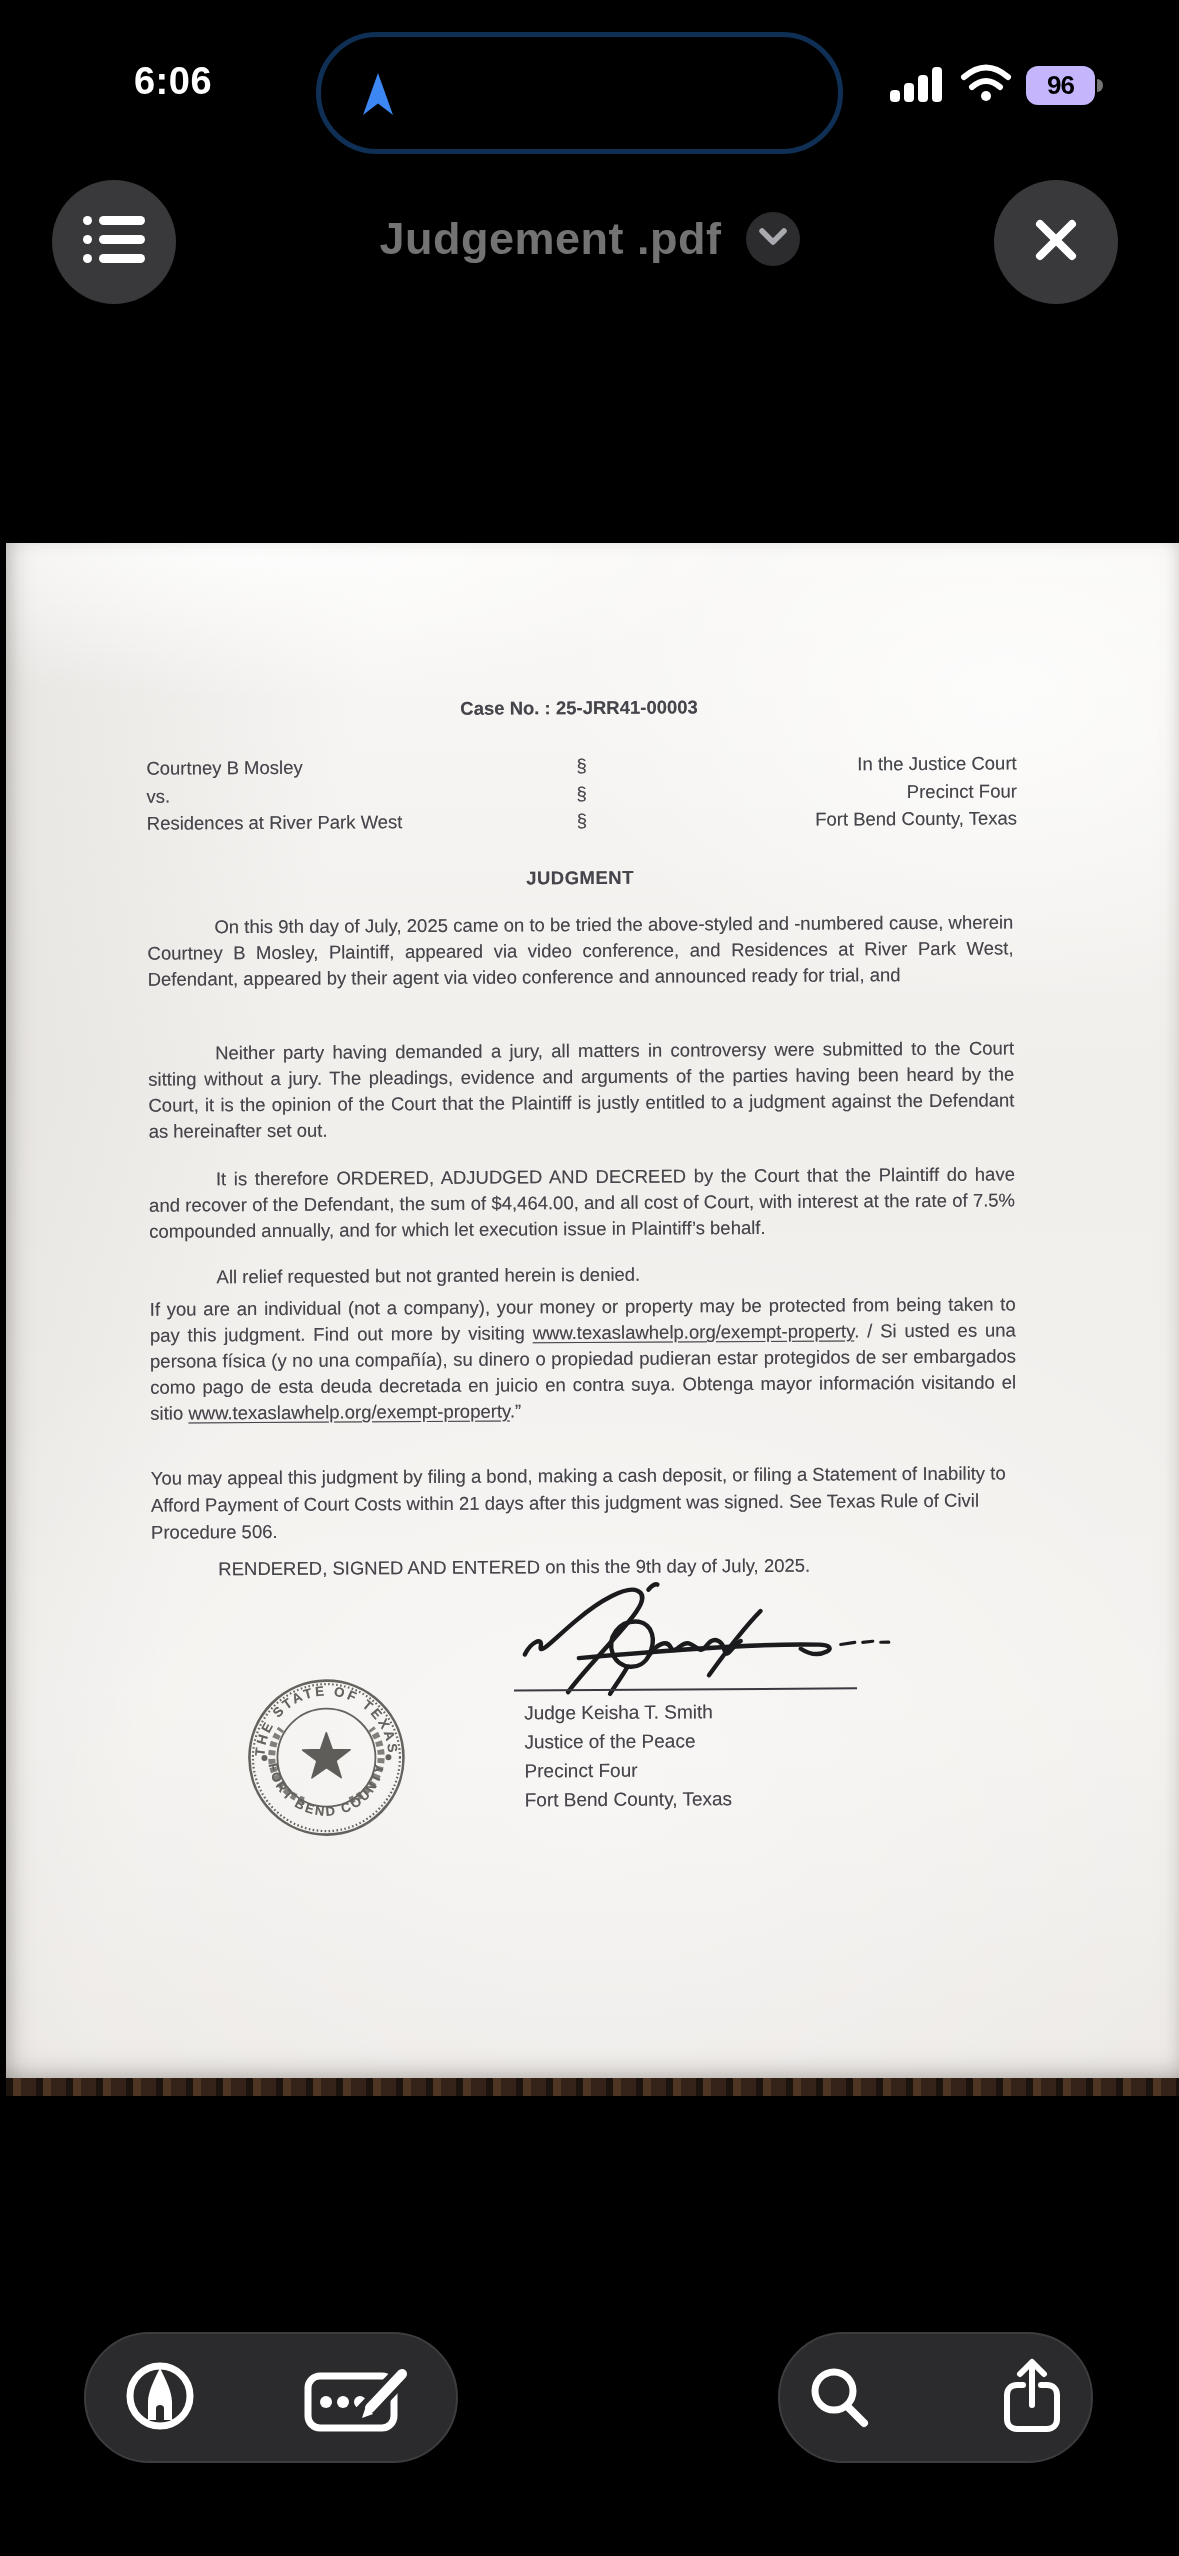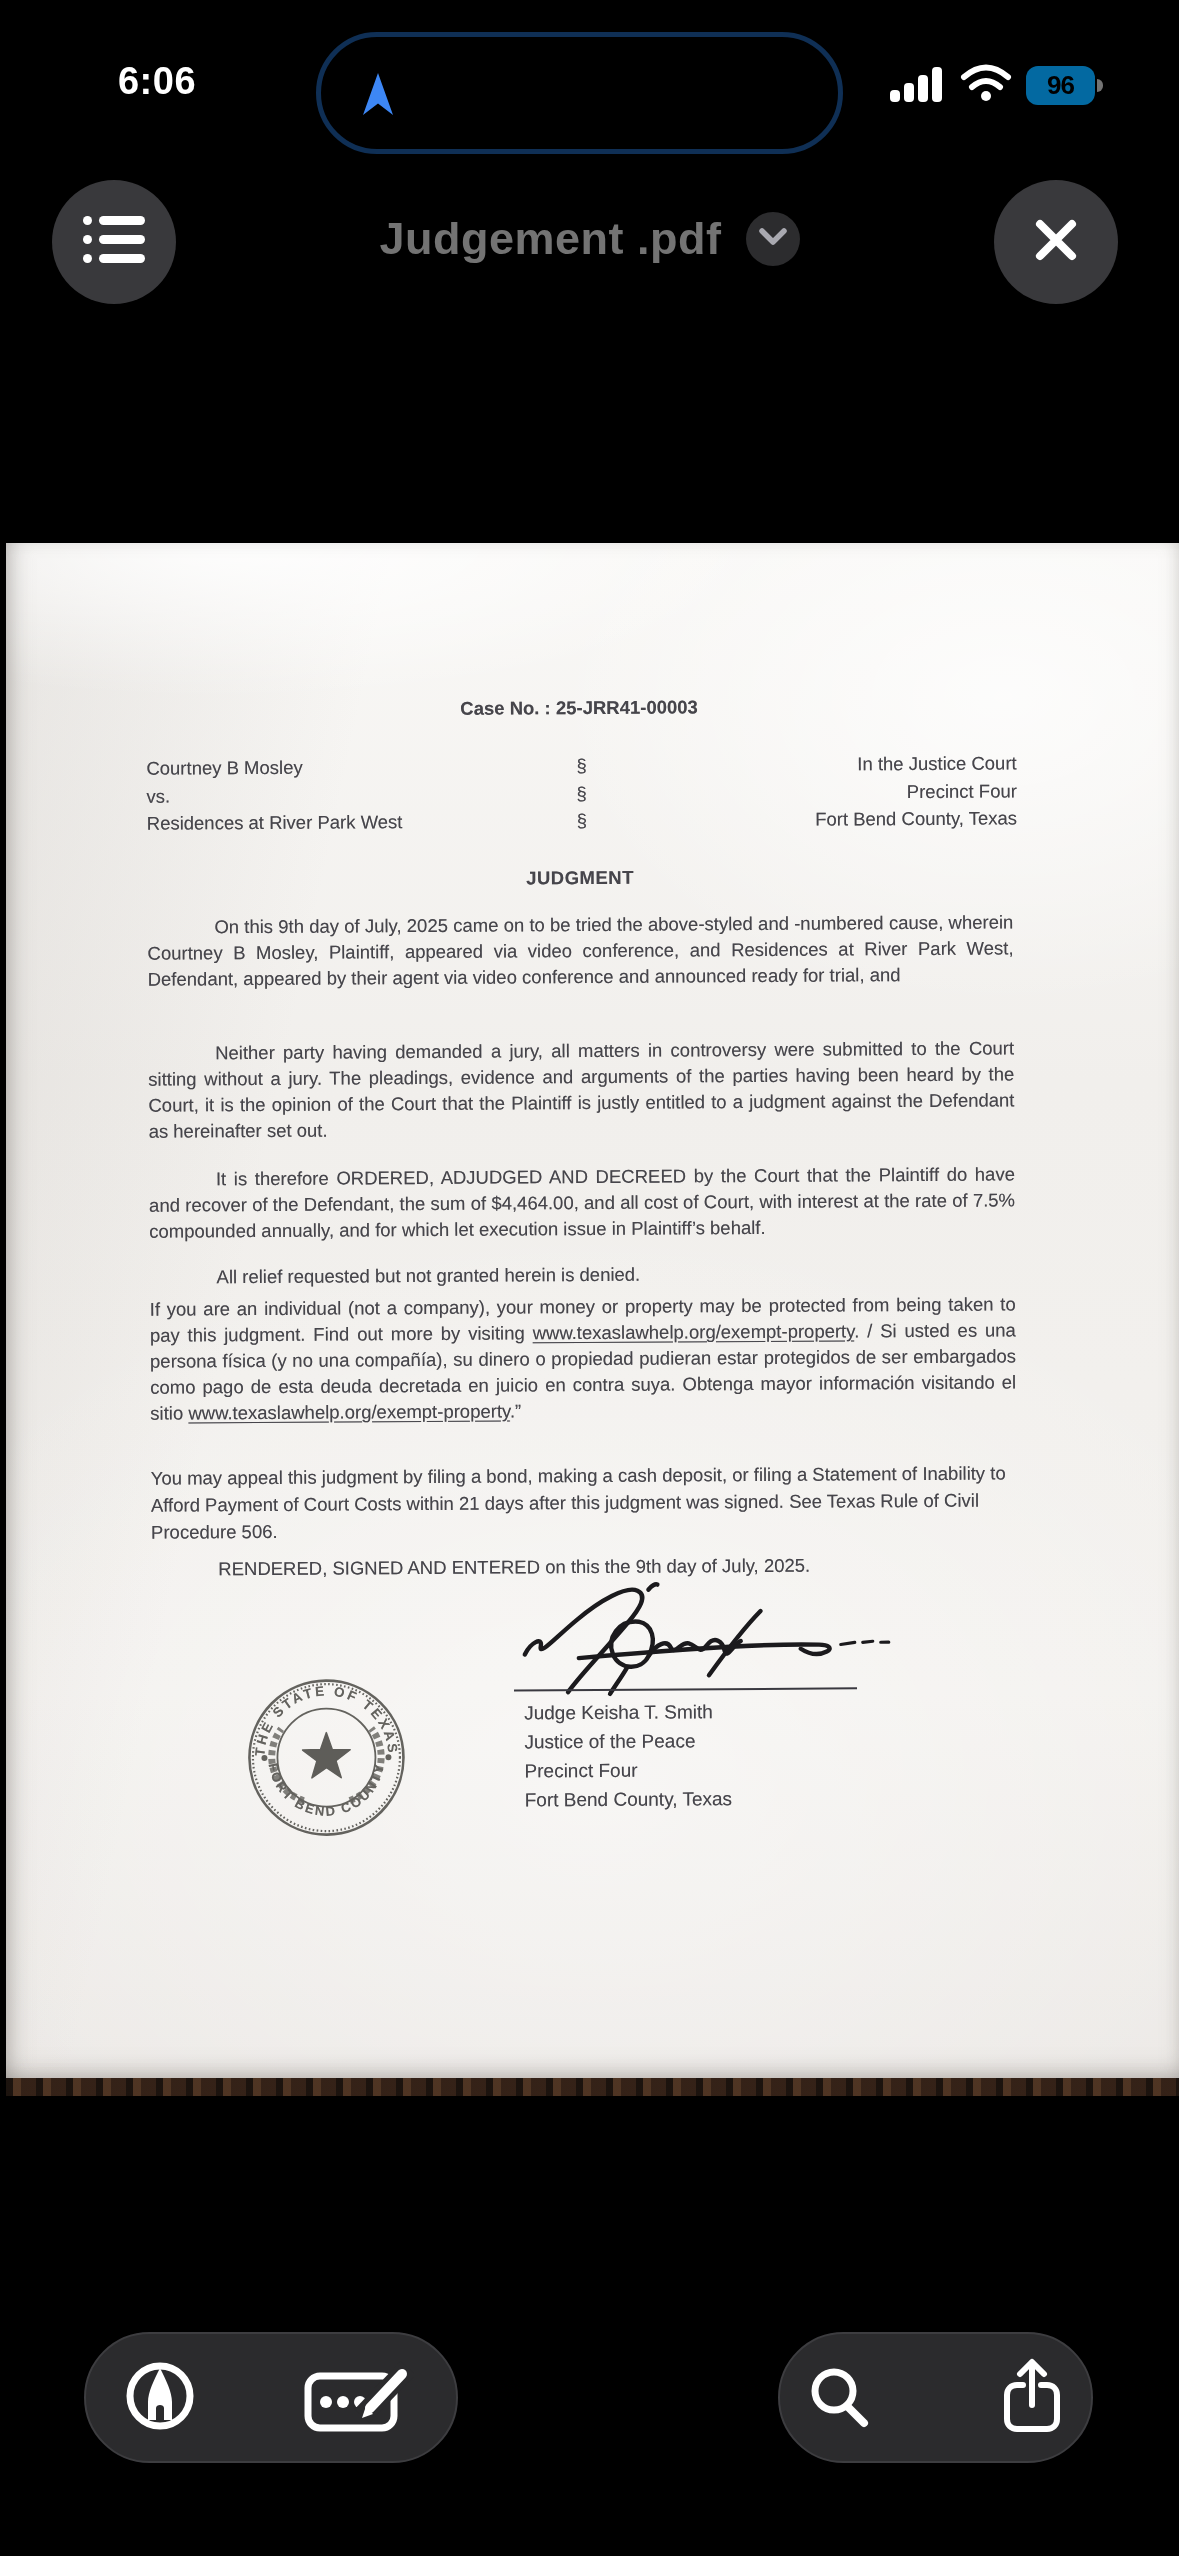--- a/index.html
+++ b/index.html
@@ -3,27 +3,27 @@
 <meta charset="utf-8">
 <style>
   * { margin:0; padding:0; box-sizing:border-box; }
   html,body { background:#000; }
   .screen {
     position:relative; width:1179px; height:2556px; background:#000;
     overflow:hidden; font-family:"Liberation Sans","DejaVu Sans",sans-serif;
   }
 
   
-  .time { position:absolute; left:87px; top:60px; width:140px; text-align:center;
+  .time { position:absolute; left:103px; top:60px; width:140px; text-align:center;
           color:#fff; font-size:38px; font-weight:bold; letter-spacing:.5px; }
   .island { position:absolute; left:316px; top:32px; width:527px; height:122px;
             border-radius:61px; background:#000; border:5px solid #0f2f55; }
   .island .nav-arrow { position:absolute; left:34px; top:33px; }
   .sbar-right { position:absolute; right:84px; top:64px; display:flex; align-items:center; gap:14px; }
-  .battery { position:relative; width:69px; height:39px; background:#0369a1; border-radius:12px;
+  .battery { position:relative; width:69px; height:39px; background:#c4b5fd; border-radius:12px;
              display:flex; align-items:center; justify-content:center; }
   .battery .pct { color:#000; font-size:26px; font-weight:bold; letter-spacing:-1px; }
   .battery .nub { position:absolute; right:-8px; top:13px; width:6px; height:13px;
                   background:rgba(255,255,255,.45); border-radius:0 6px 6px 0; }
 
   
   .hdr-btn { position:absolute; top:180px; width:124px; height:124px; border-radius:50%;
              background:#39393c; display:flex; align-items:center; justify-content:center; }
   .hdr-btn.left { left:52px; } .hdr-btn.right { right:61px; }
   .titlebar { position:absolute; top:212px; left:0; width:100%; display:flex;

